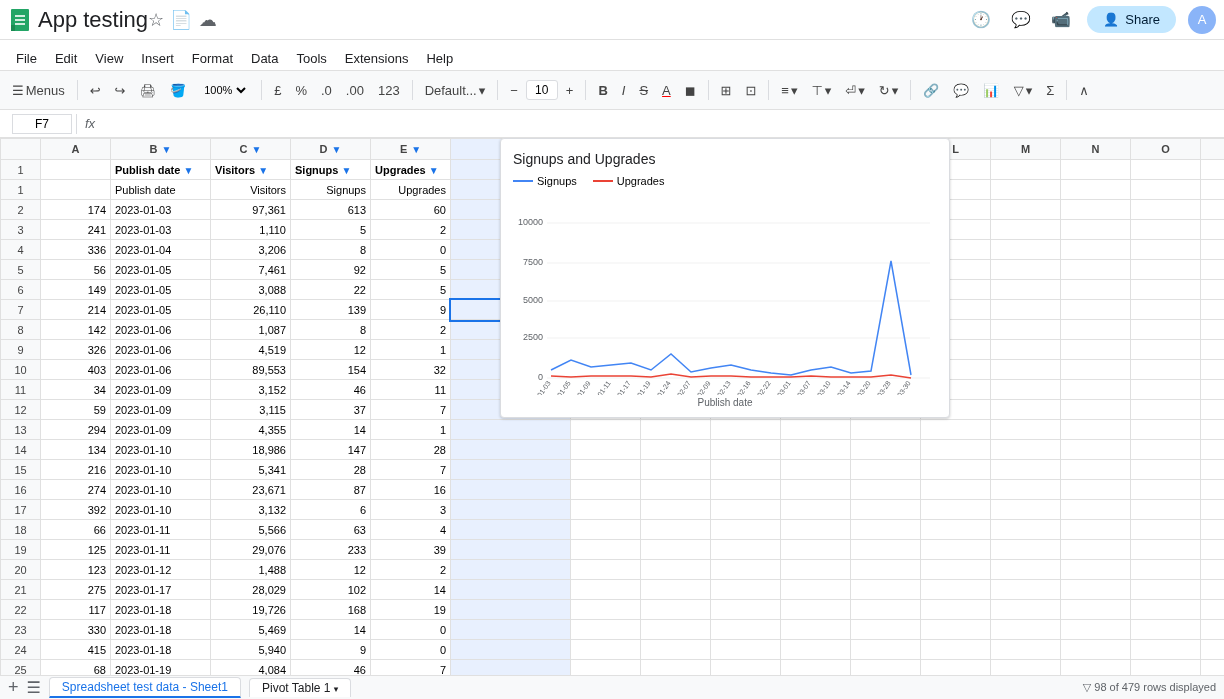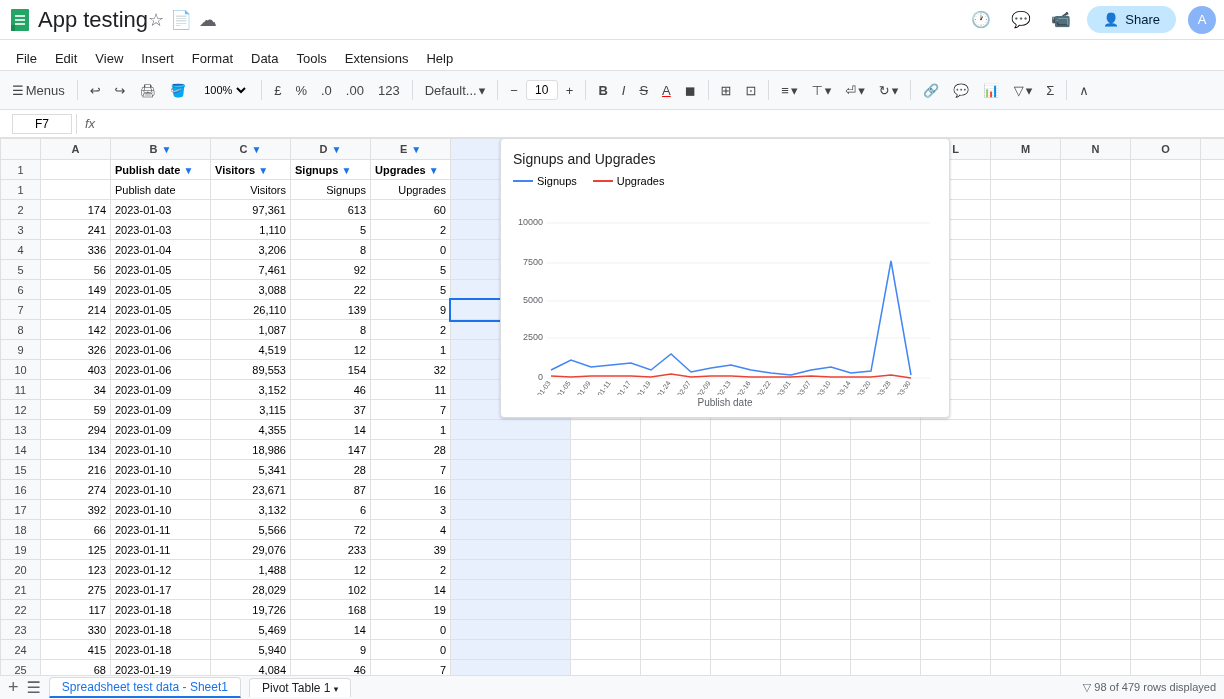--- a/index.html
+++ b/index.html
@@ -655,21 +655,21 @@
               <td class="cell"></td>
               <td class="cell"></td>
               <td class="cell"></td>
               <td class="cell"></td>
             </tr>
             <tr>
               <td class="row-header">18</td>
               <td class="cell num">66</td>
               <td class="cell date-cell">2023-01-11</td>
               <td class="cell num">5,566</td>
-              <td class="cell num">72</td>
+              <td class="cell num">63</td>
               <td class="cell num">4</td>
               <td class="cell col-f"></td>
               <td class="cell"></td>
               <td class="cell"></td>
               <td class="cell"></td>
               <td class="cell"></td>
               <td class="cell"></td>
               <td class="cell"></td>
               <td class="cell"></td>
               <td class="cell"></td>

